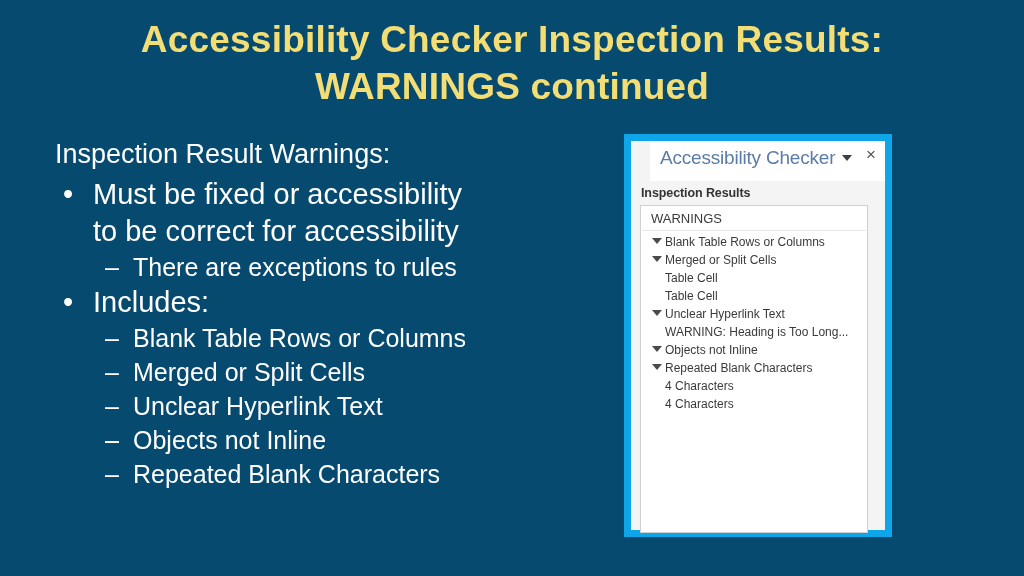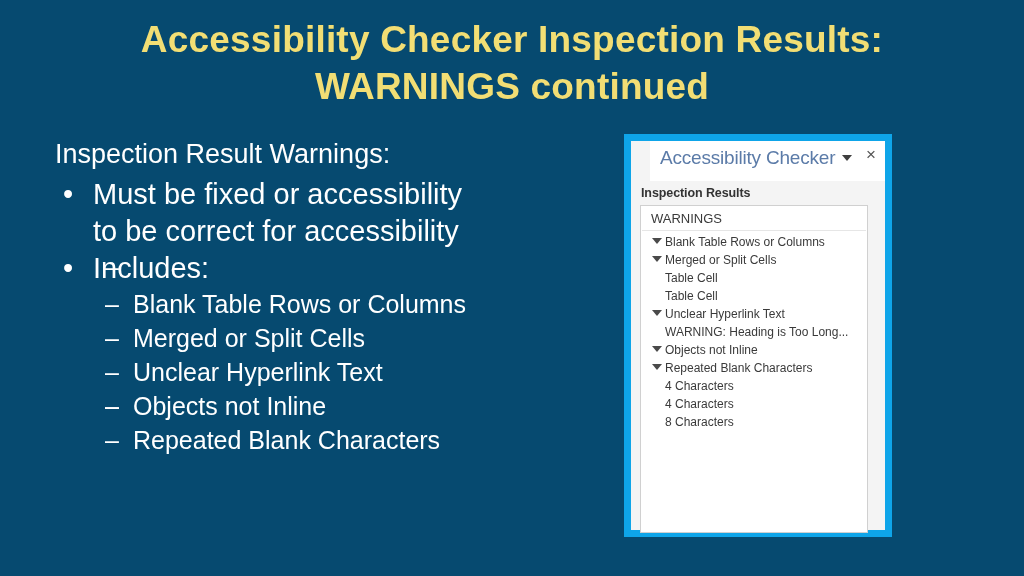--- a/index.html
+++ b/index.html
@@ -190,20 +190,21 @@
 
   <div class="lvl1">
     <span class="dot">•</span>
     <span class="txt">
       <span>Must be fixed or accessibility</span>
       <span class="cont">to be correct for accessibility</span>
     </span>
   </div>
   <div class="lvl2">
     <span class="dash">–</span>
+    <span>There are exceptions to rules</span>
   </div>
 
   <div class="lvl1">
     <span class="dot">•</span>
     <span class="txt">Includes:</span>
   </div>
   <div class="lvl2">
     <span class="dash">–</span>
     <span>Blank Table Rows or Columns</span>
   </div>
@@ -275,19 +276,16 @@
       <div class="ac-group">
         <span class="tri"></span>
         <span>Repeated Blank Characters</span>
       </div>
       <div class="ac-child">
         <span>4 Characters</span>
       </div>
       <div class="ac-child">
         <span>4 Characters</span>
       </div>
-      <div class="ac-child">
-        <span>8 Characters</span>
-      </div>
 
     </div>
   </div>
 </div>
 
 </body></html>

